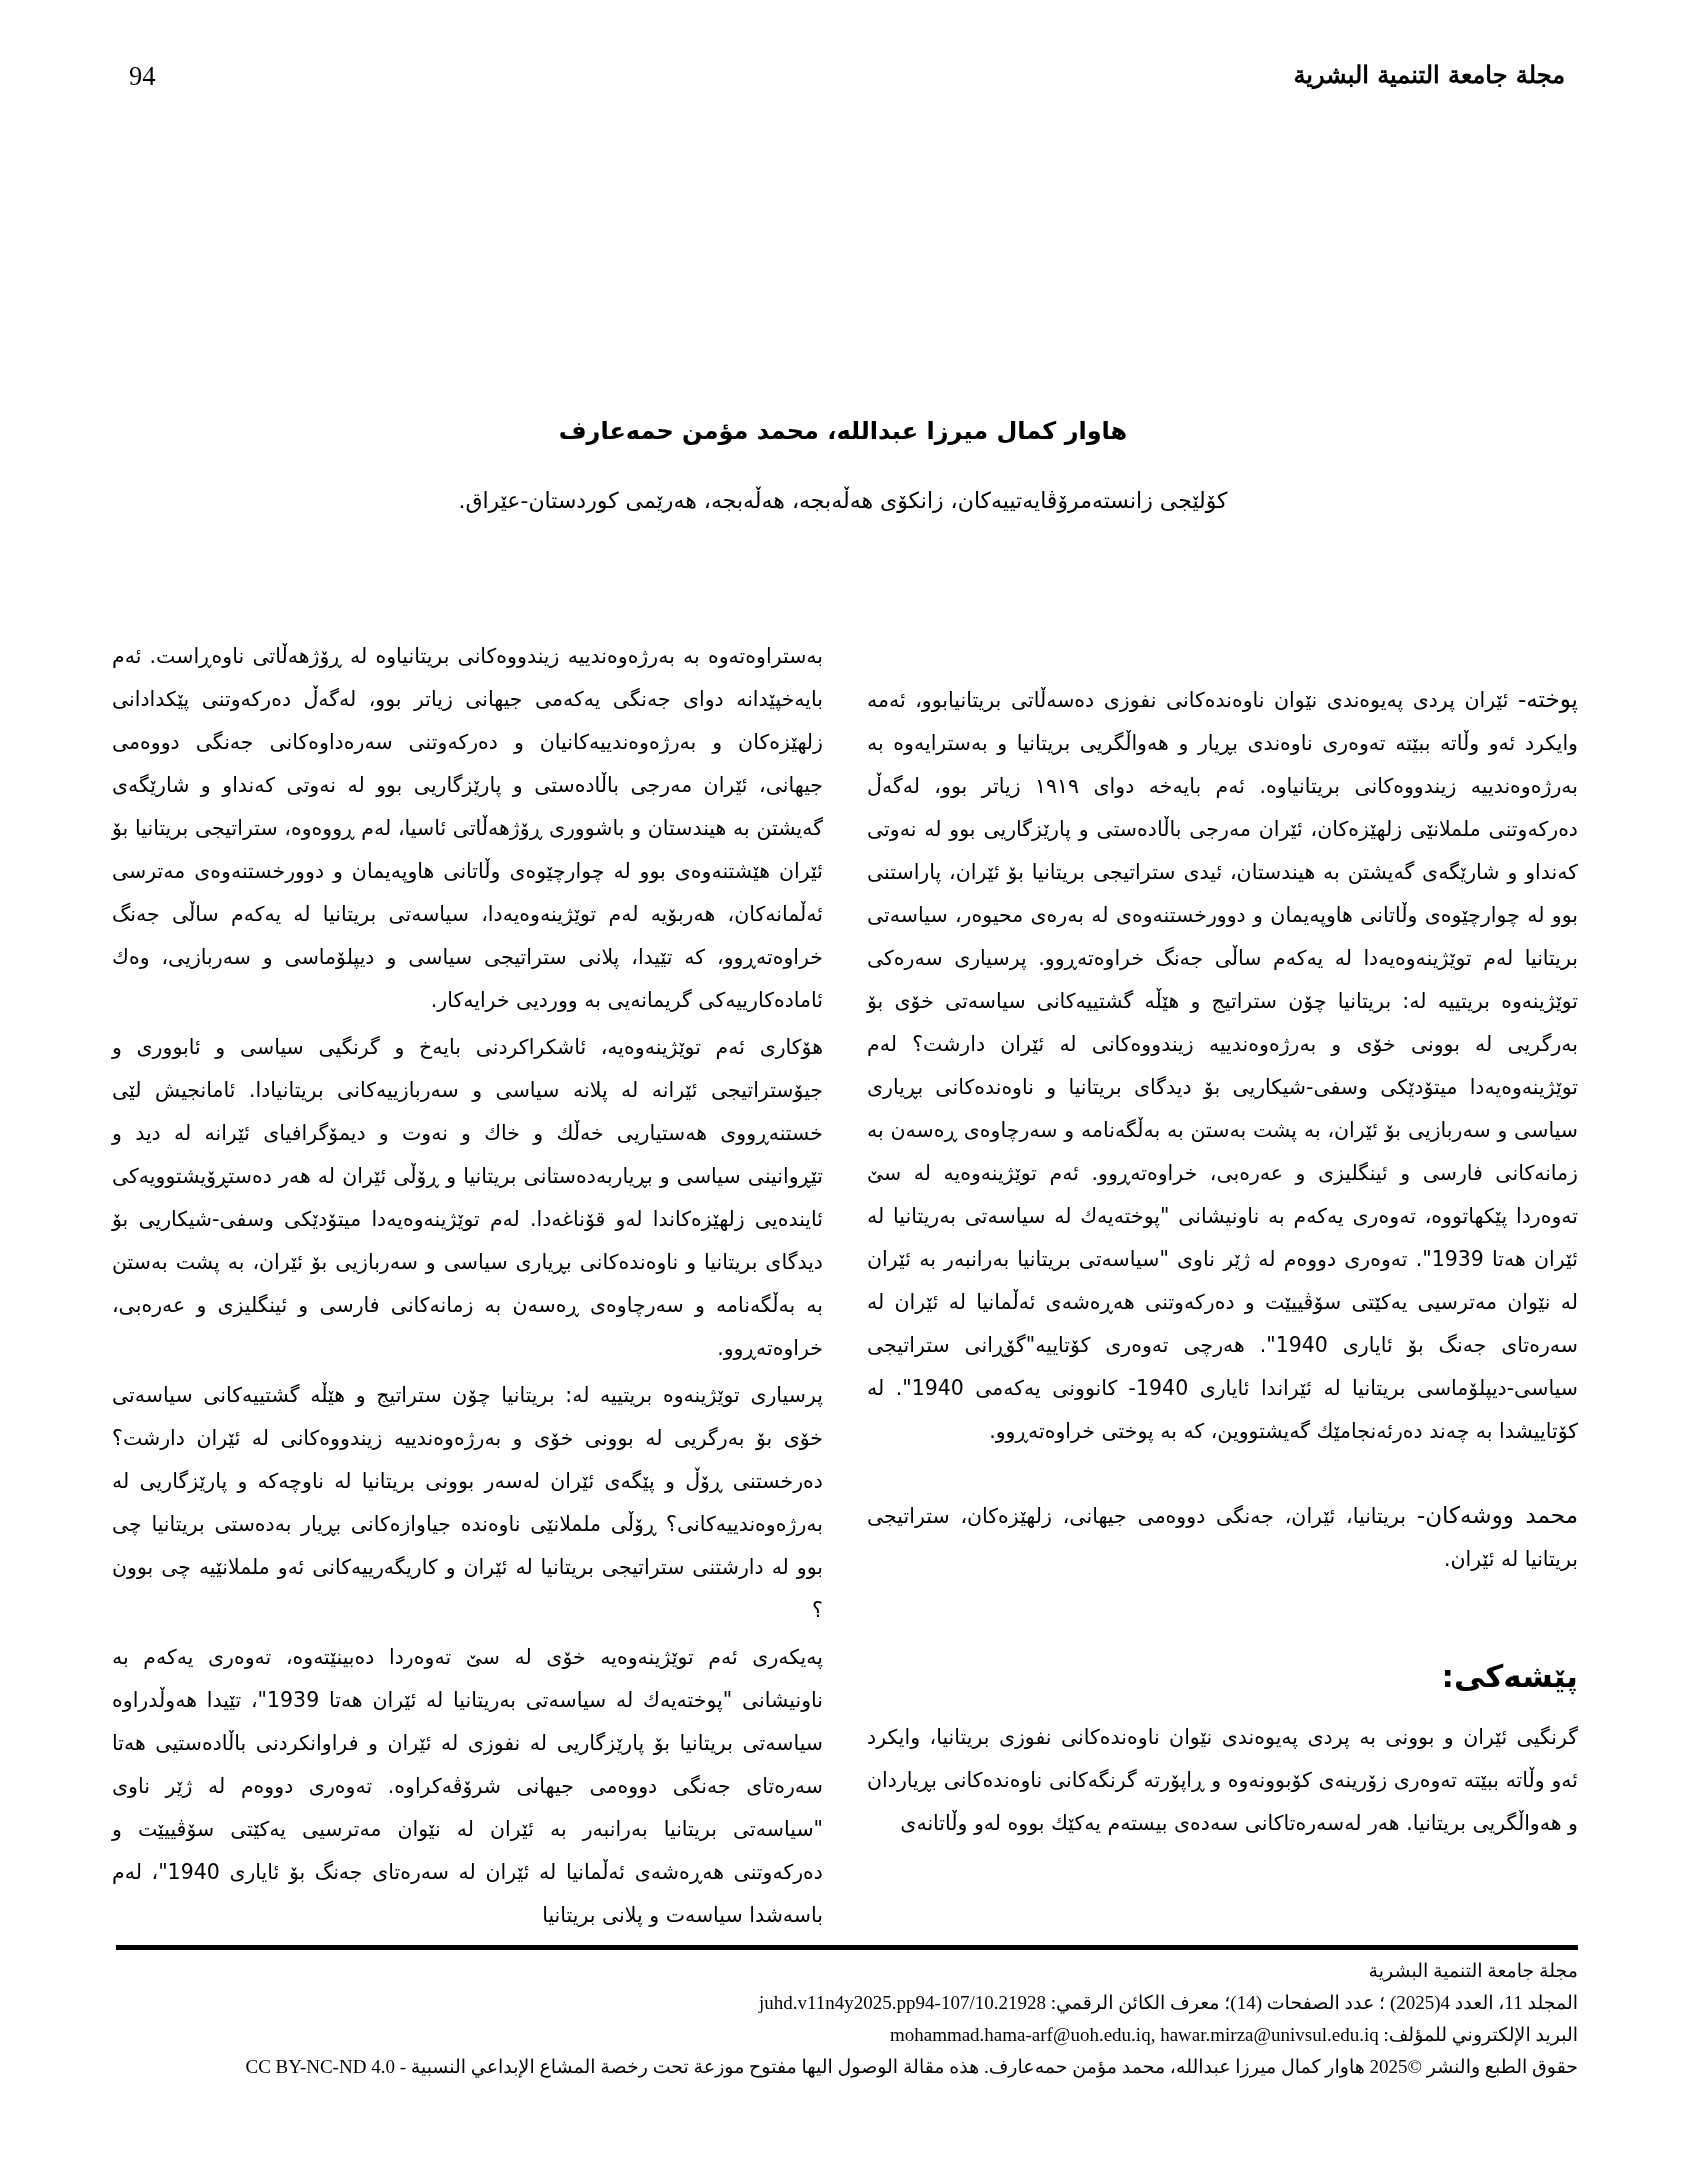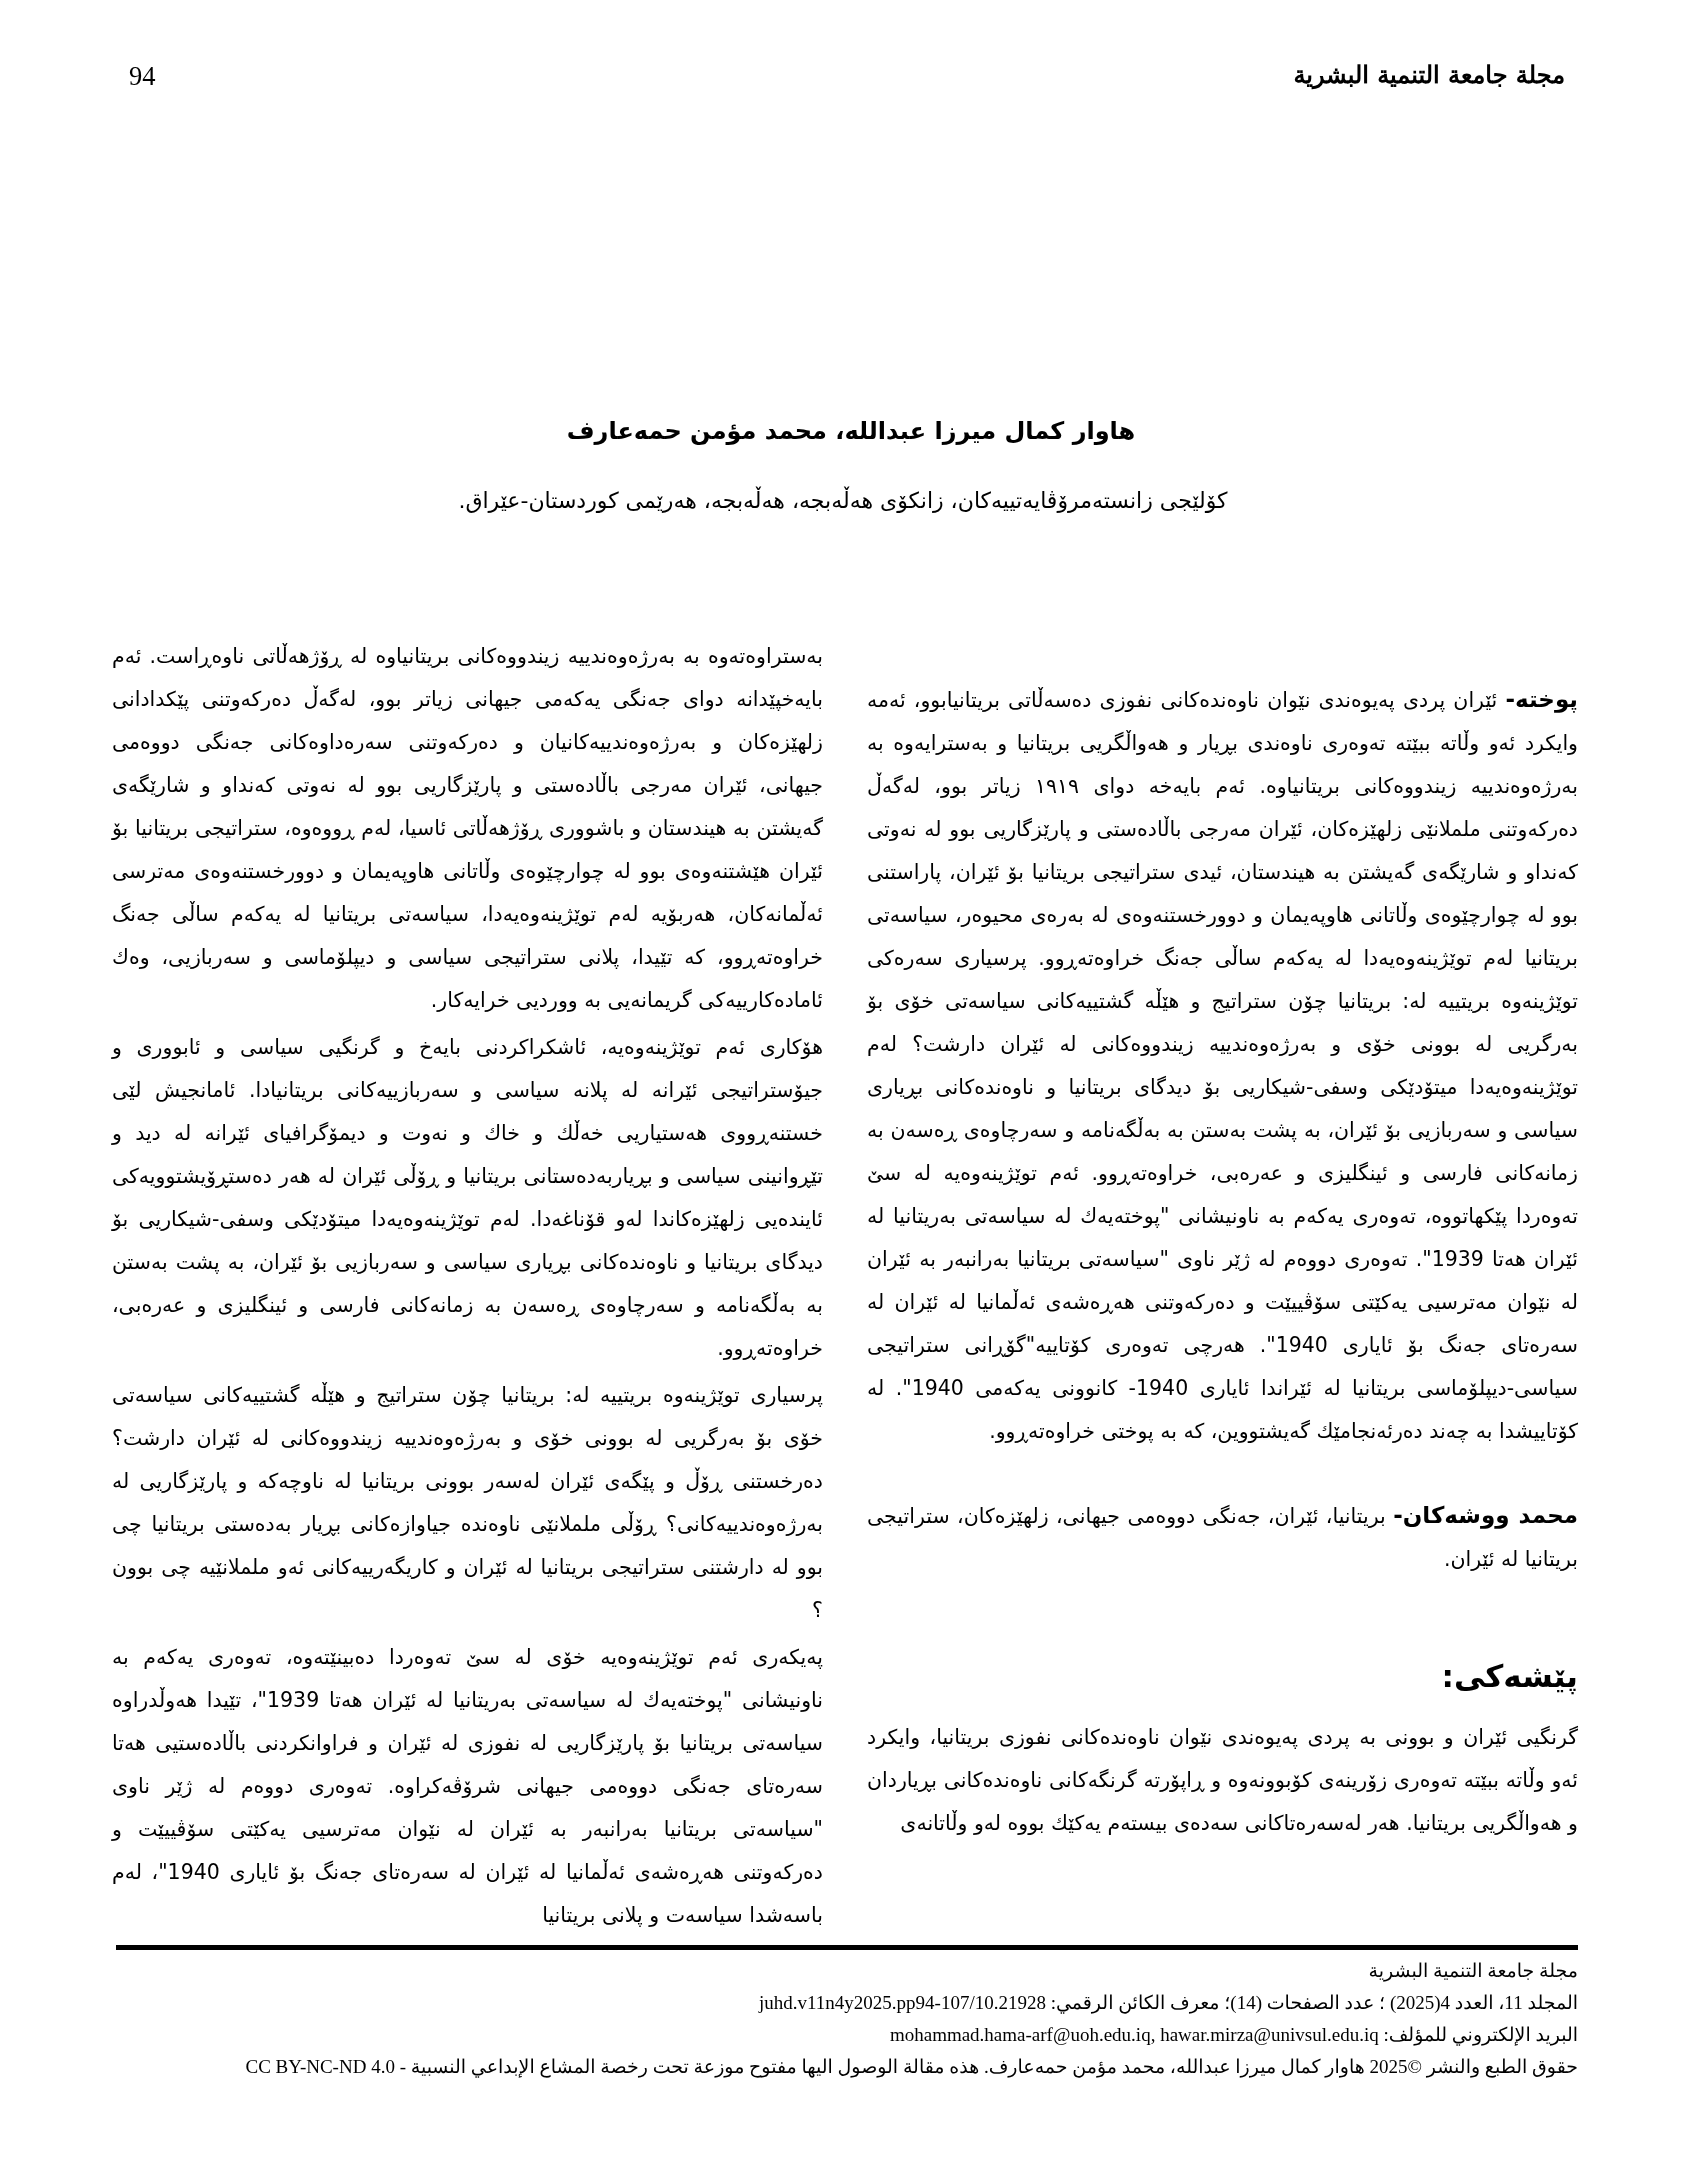--- a/index.html
+++ b/index.html
@@ -15,37 +15,37 @@
     .running-head {
       position: absolute; right: 122px; top: 60px; font-size: 24px;
       direction: rtl; font-family: "DejaVu Serif", serif; font-weight: bold;
     }
     .title {
       position: absolute; left: 198px; width: 1290px; top: 149px;
       text-align: center; direction: rtl; font-size: 58px; font-weight: bold;
       line-height: 99px; font-family: "DejaVu Sans", sans-serif;
     }
     .authors {
-      position: absolute; left: 206px; width: 1290px; top: 417px;
+      position: absolute; left: 198px; width: 1290px; top: 417px;
       text-align: center; direction: rtl; font-size: 24px; font-weight: bold;
       font-family: "DejaVu Sans", sans-serif;
     }
     .affil {
       position: absolute; left: 198px; width: 1290px; top: 480px;
       text-align: center; direction: rtl; font-size: 22px; line-height: 42px;
       font-family: "DejaVu Sans", sans-serif;
     }
     .col {
       position: absolute; width: 711px; direction: rtl; text-align: justify;
       font-family: "DejaVu Sans", sans-serif; font-size: 20.5px; line-height: 43px;
     }
     .col-right { right: 109px; top: 678px; }
     .col-left { left: 112px; top: 635px; }
     .col p { margin: 0 0 4px 0; }
-    .bold-label { font-weight: bold; font-size: 23px; margin-top: 27px; }
+    .bold-label { font-weight: normal; font-size: 23px; margin-top: 27px; }
     .keywords { margin-top: 41px !important; }
     .section-heading {
       font-weight: bold; font-size: 31px; margin: 69px 0 13.2px 0; line-height: 53px;
     }
     .rule {
       position: absolute; left: 116px; right: 109px; top: 1945px;
       height: 4.6px; background: #000;
     }
     .footer {
       position: absolute; right: 109px; left: 112px; top: 1955px;

